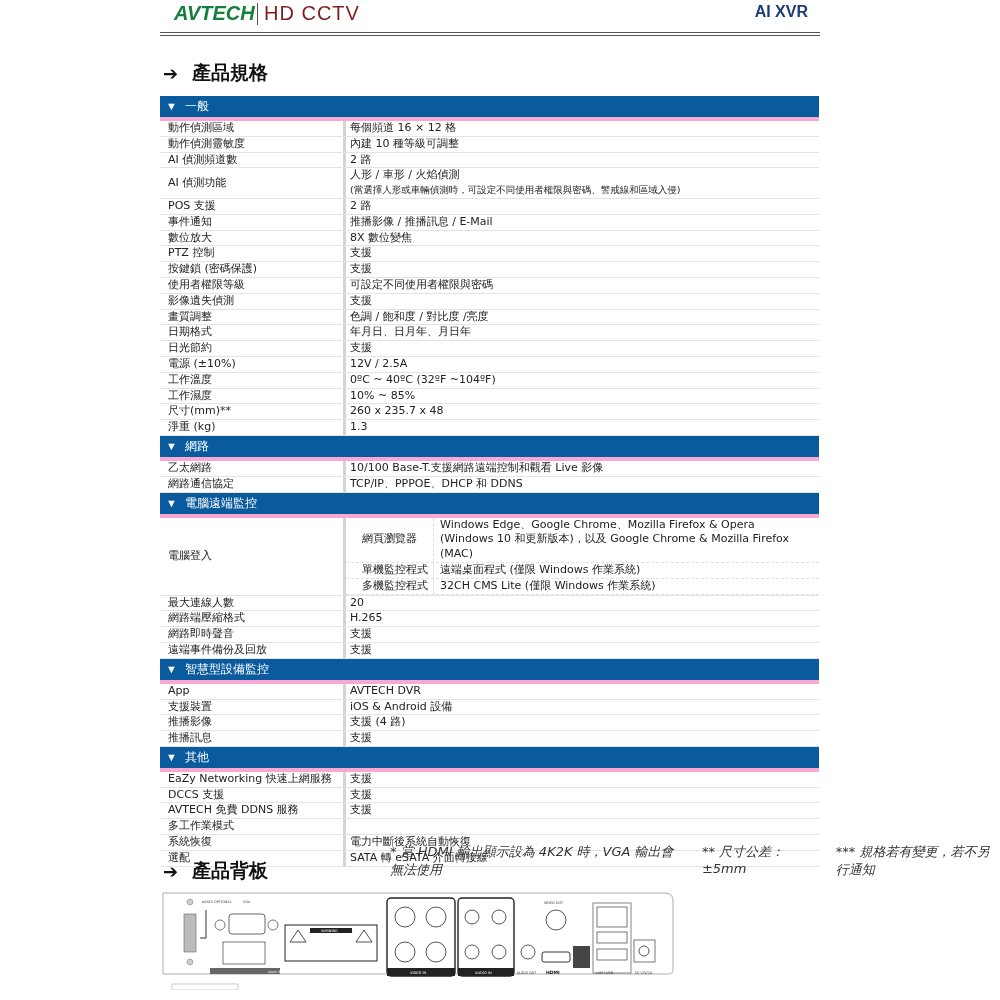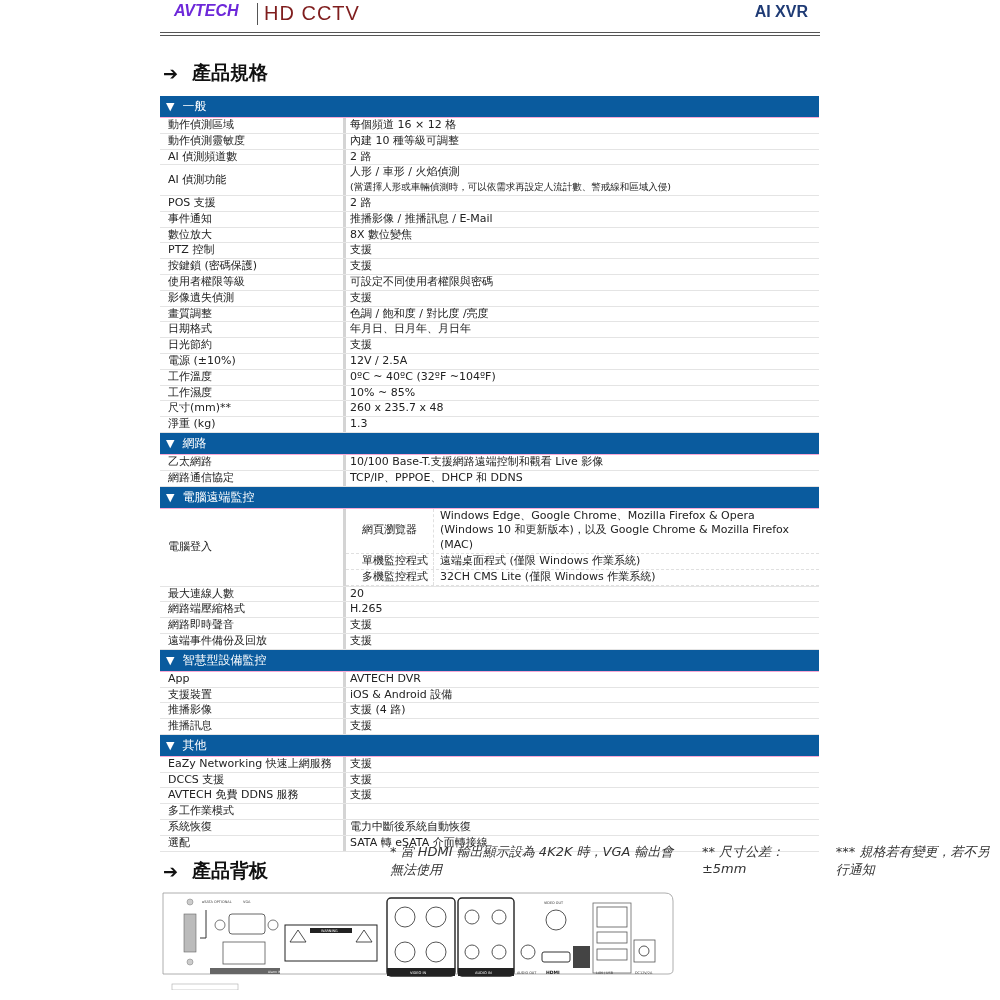--- a/index.html
+++ b/index.html
@@ -1,33 +1,33 @@
 <!DOCTYPE html>
 <html><head>
 <meta charset="utf-8">
 <style>
   html, body { margin:0; padding:0; background:#ffffff; }
   body { width:1000px; height:1000px; position:relative; overflow:hidden;
          font-family:"DejaVu Sans","Liberation Sans",sans-serif; color:#222; }
   .header { position:absolute; left:160px; top:0; width:660px; height:34px; }
   .brand { position:absolute; left:14px; top:2px; font-family:"Liberation Sans",sans-serif;
-           font-weight:bold; font-size:16px; font-style:italic; color:#6d28d9; letter-spacing:0px; }
+           font-weight:bold; font-size:20px; font-style:italic; color:#15803d; letter-spacing:0px; }
   .brand-sep { position:absolute; left:97px; top:3px; width:1px; height:22px; background:#555; }
   .brand-sub { position:absolute; left:104px; top:2px; font-family:"Liberation Sans",sans-serif;
                font-size:20px; color:#7f1d1d; letter-spacing:1px; }
   .model { position:absolute; right:12px; top:3px; font-family:"Liberation Sans",sans-serif;
            font-weight:bold; font-size:16px; color:#1f3b75; }
   .hr1 { position:absolute; left:160px; top:32px; width:660px; height:1px; background:#555; }
   .hr2 { position:absolute; left:160px; top:35px; width:660px; height:1px; background:#555; }
   .section-title { position:absolute; left:163px; font-size:19px; font-weight:bold; color:#111;
                    font-family:"DejaVu Sans",sans-serif; display:flex; align-items:center; }
   .section-title .arrow { font-size:18px; margin-right:14px; }
   .spec { position:absolute; left:160px; top:96px; width:659px; }
   .grp { background:#0a5b9e; color:#fff; height:21px; line-height:21px; font-size:12px;
-         padding-left:6px; border-bottom:1px solid #f9a8d4; }
+         padding-left:6px; border-bottom:4px solid #f9a8d4;font-family:Liberation Serif, serif; }
   .grp .tri { font-size:11px; margin-right:8px; }
   .row { display:flex; font-size:11px; line-height:14.8px; border-bottom:1px solid #e4e4e4; }
   .row .k { width:186px; padding-left:8px; box-sizing:border-box; border-right:3px solid #d4d4d4; }
   .row .v { flex:1; padding-left:4px; }
   .row .v .small { font-size:9.5px; display:block; }
   .nested { display:flex; }
   .nested .k { display:flex; align-items:center; }
   .subtbl { flex:1; }
   .subrow { display:flex; font-size:11px; line-height:14.8px; border-bottom:1px dashed #e0e0e0; }
   .subrow .sk { width:88px; padding-left:16px; border-right:1px dashed #e0e0e0; box-sizing:border-box;
@@ -62,21 +62,21 @@
     <div class="row">
       <div class="k">動作偵測靈敏度</div>
       <div class="v"><span>內建 10 種等級可調整</span></div>
     </div>
     <div class="row">
       <div class="k">AI 偵測頻道數</div>
       <div class="v"><span>2 路</span></div>
     </div>
     <div class="row">
       <div class="k" style="display: flex; align-items: center;">AI 偵測功能</div>
-      <div class="v"><span>人形  /  車形  /  火焰偵測</span><span class="small">(當選擇人形或車輛偵測時，可以依需求再設定人流計數、警戒線和區域入侵)</span></div>
+      <div class="v"><span>人形  /  車形  /  火焰偵測</span><span class="small">(當選擇人形或車輛偵測時，可設定不同使用者權限與密碼、警戒線和區域入侵)</span></div>
     </div>
     <div class="row">
       <div class="k">POS 支援</div>
       <div class="v"><span>2 路</span></div>
     </div>
     <div class="row">
       <div class="k">事件通知</div>
       <div class="v"><span>推播影像  /  推播訊息  / E-Mail</span></div>
     </div>
     <div class="row">

